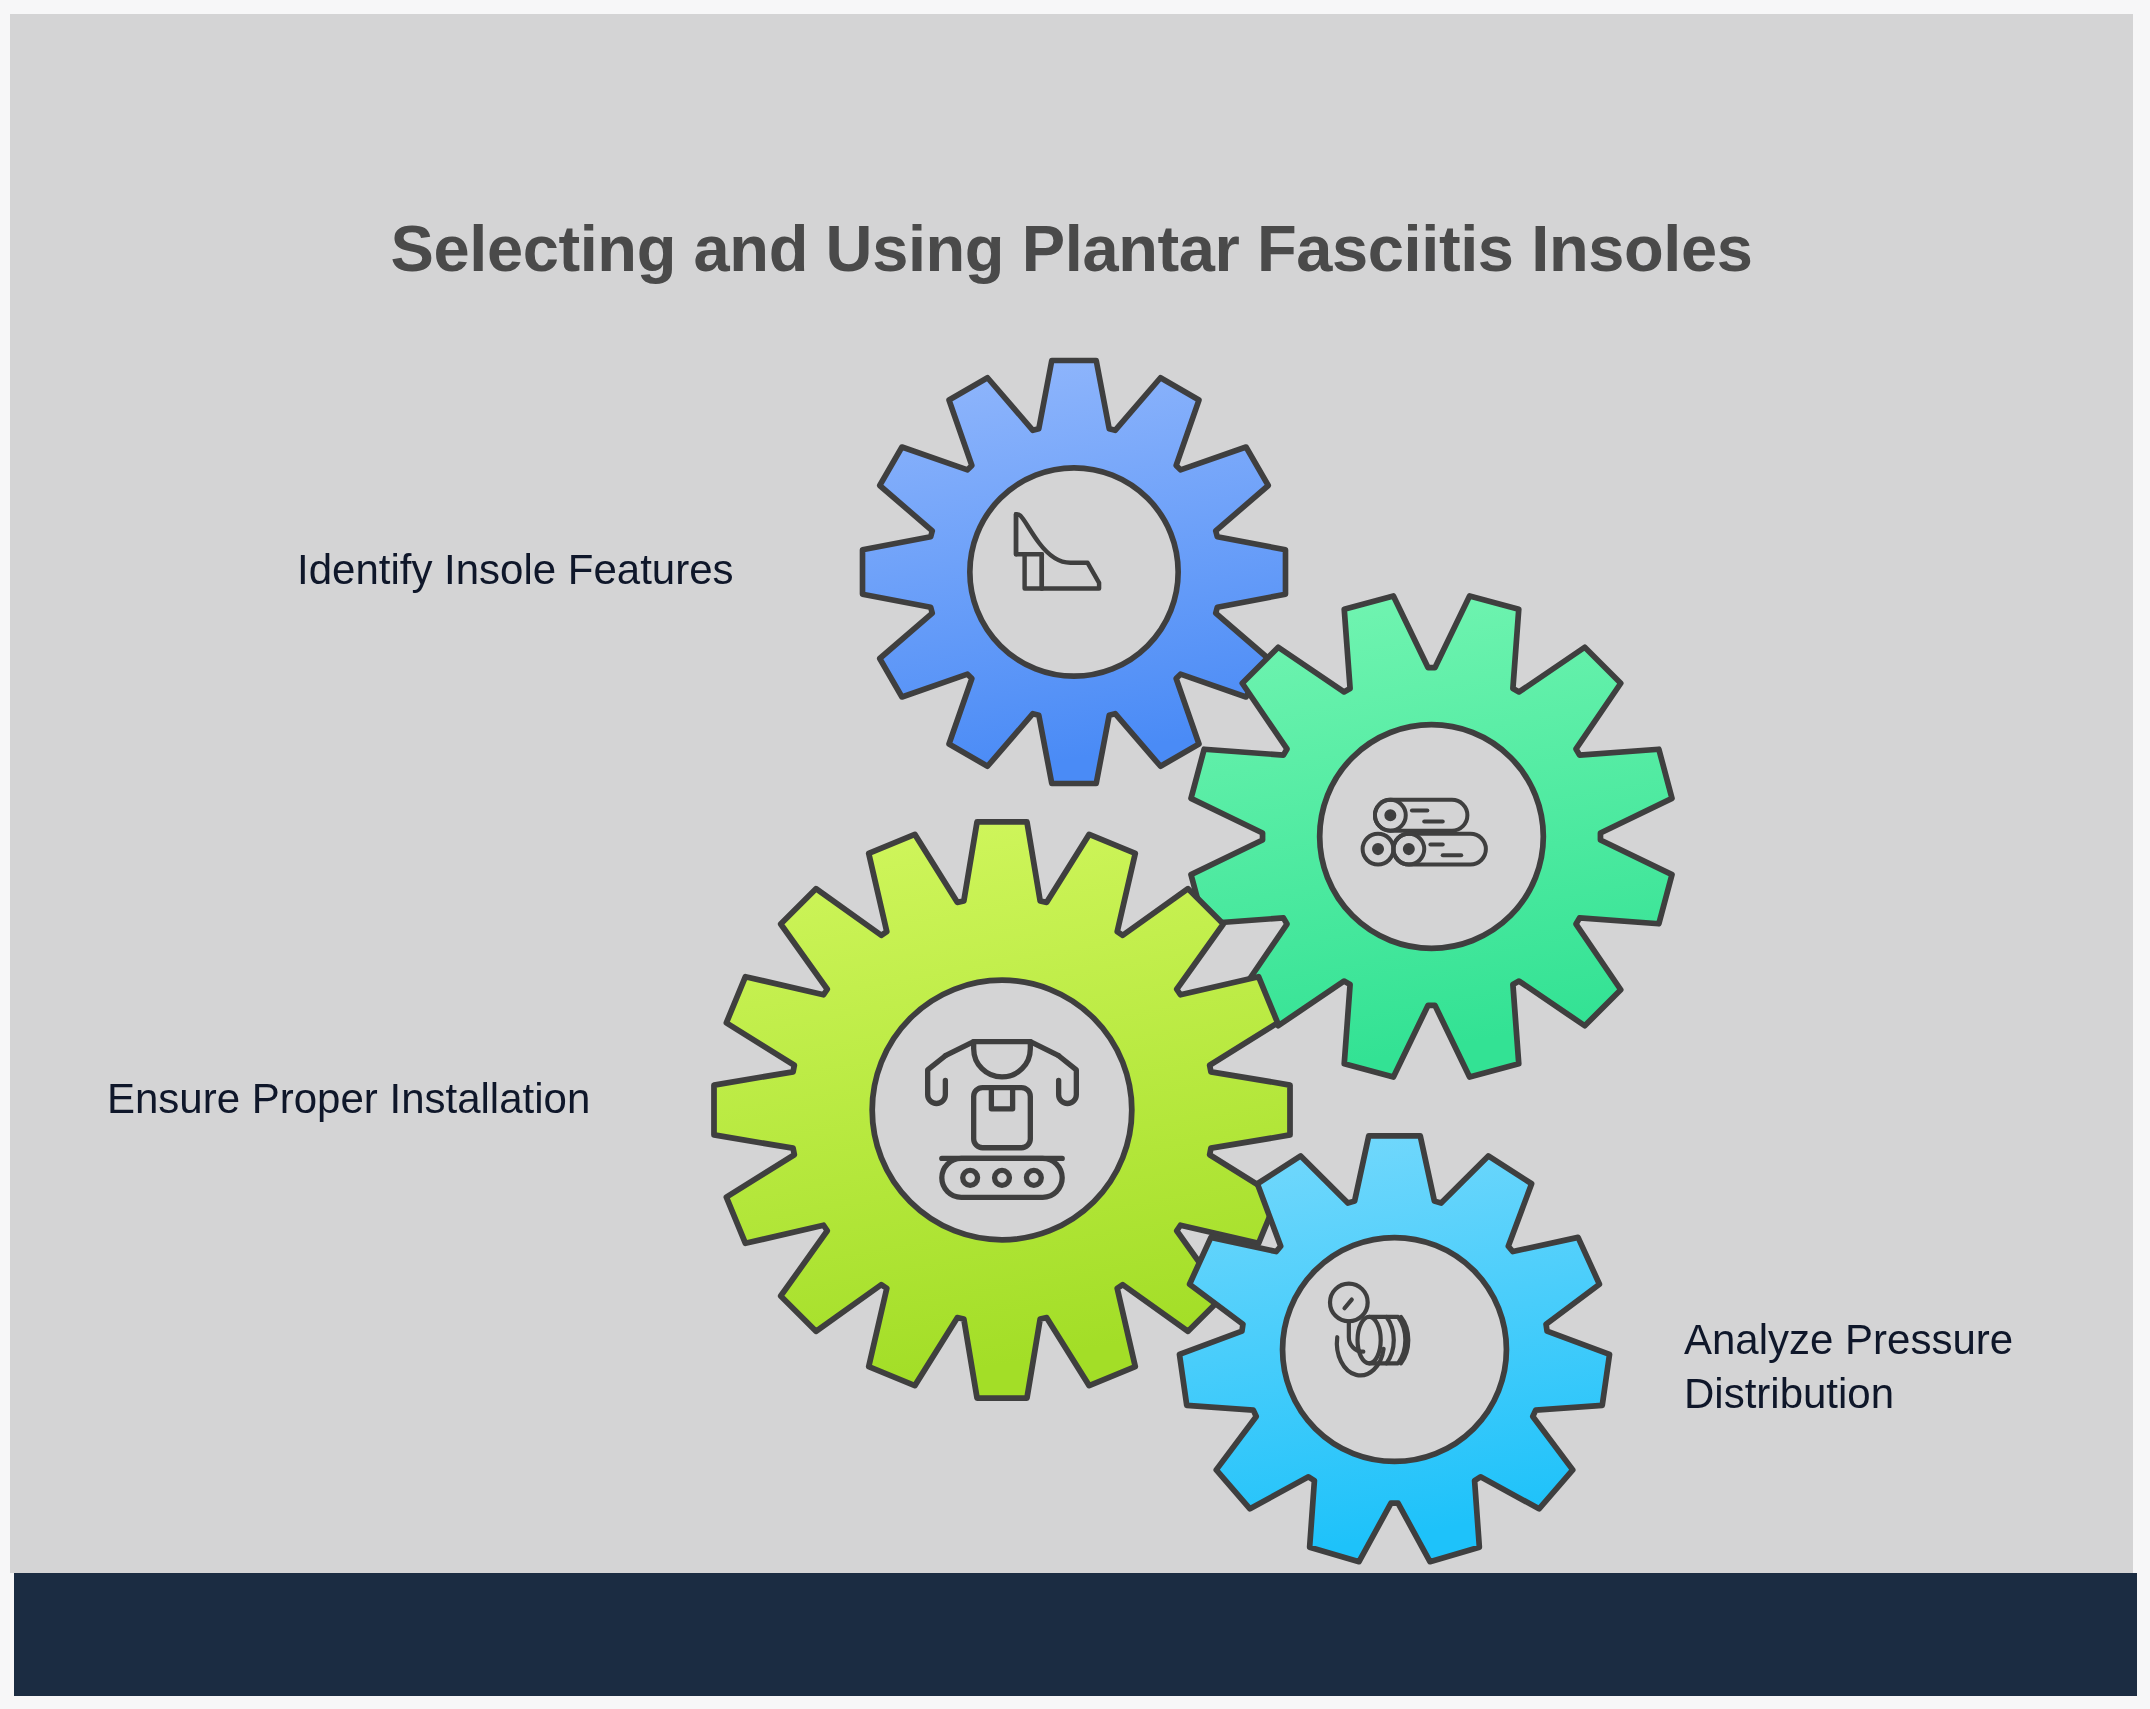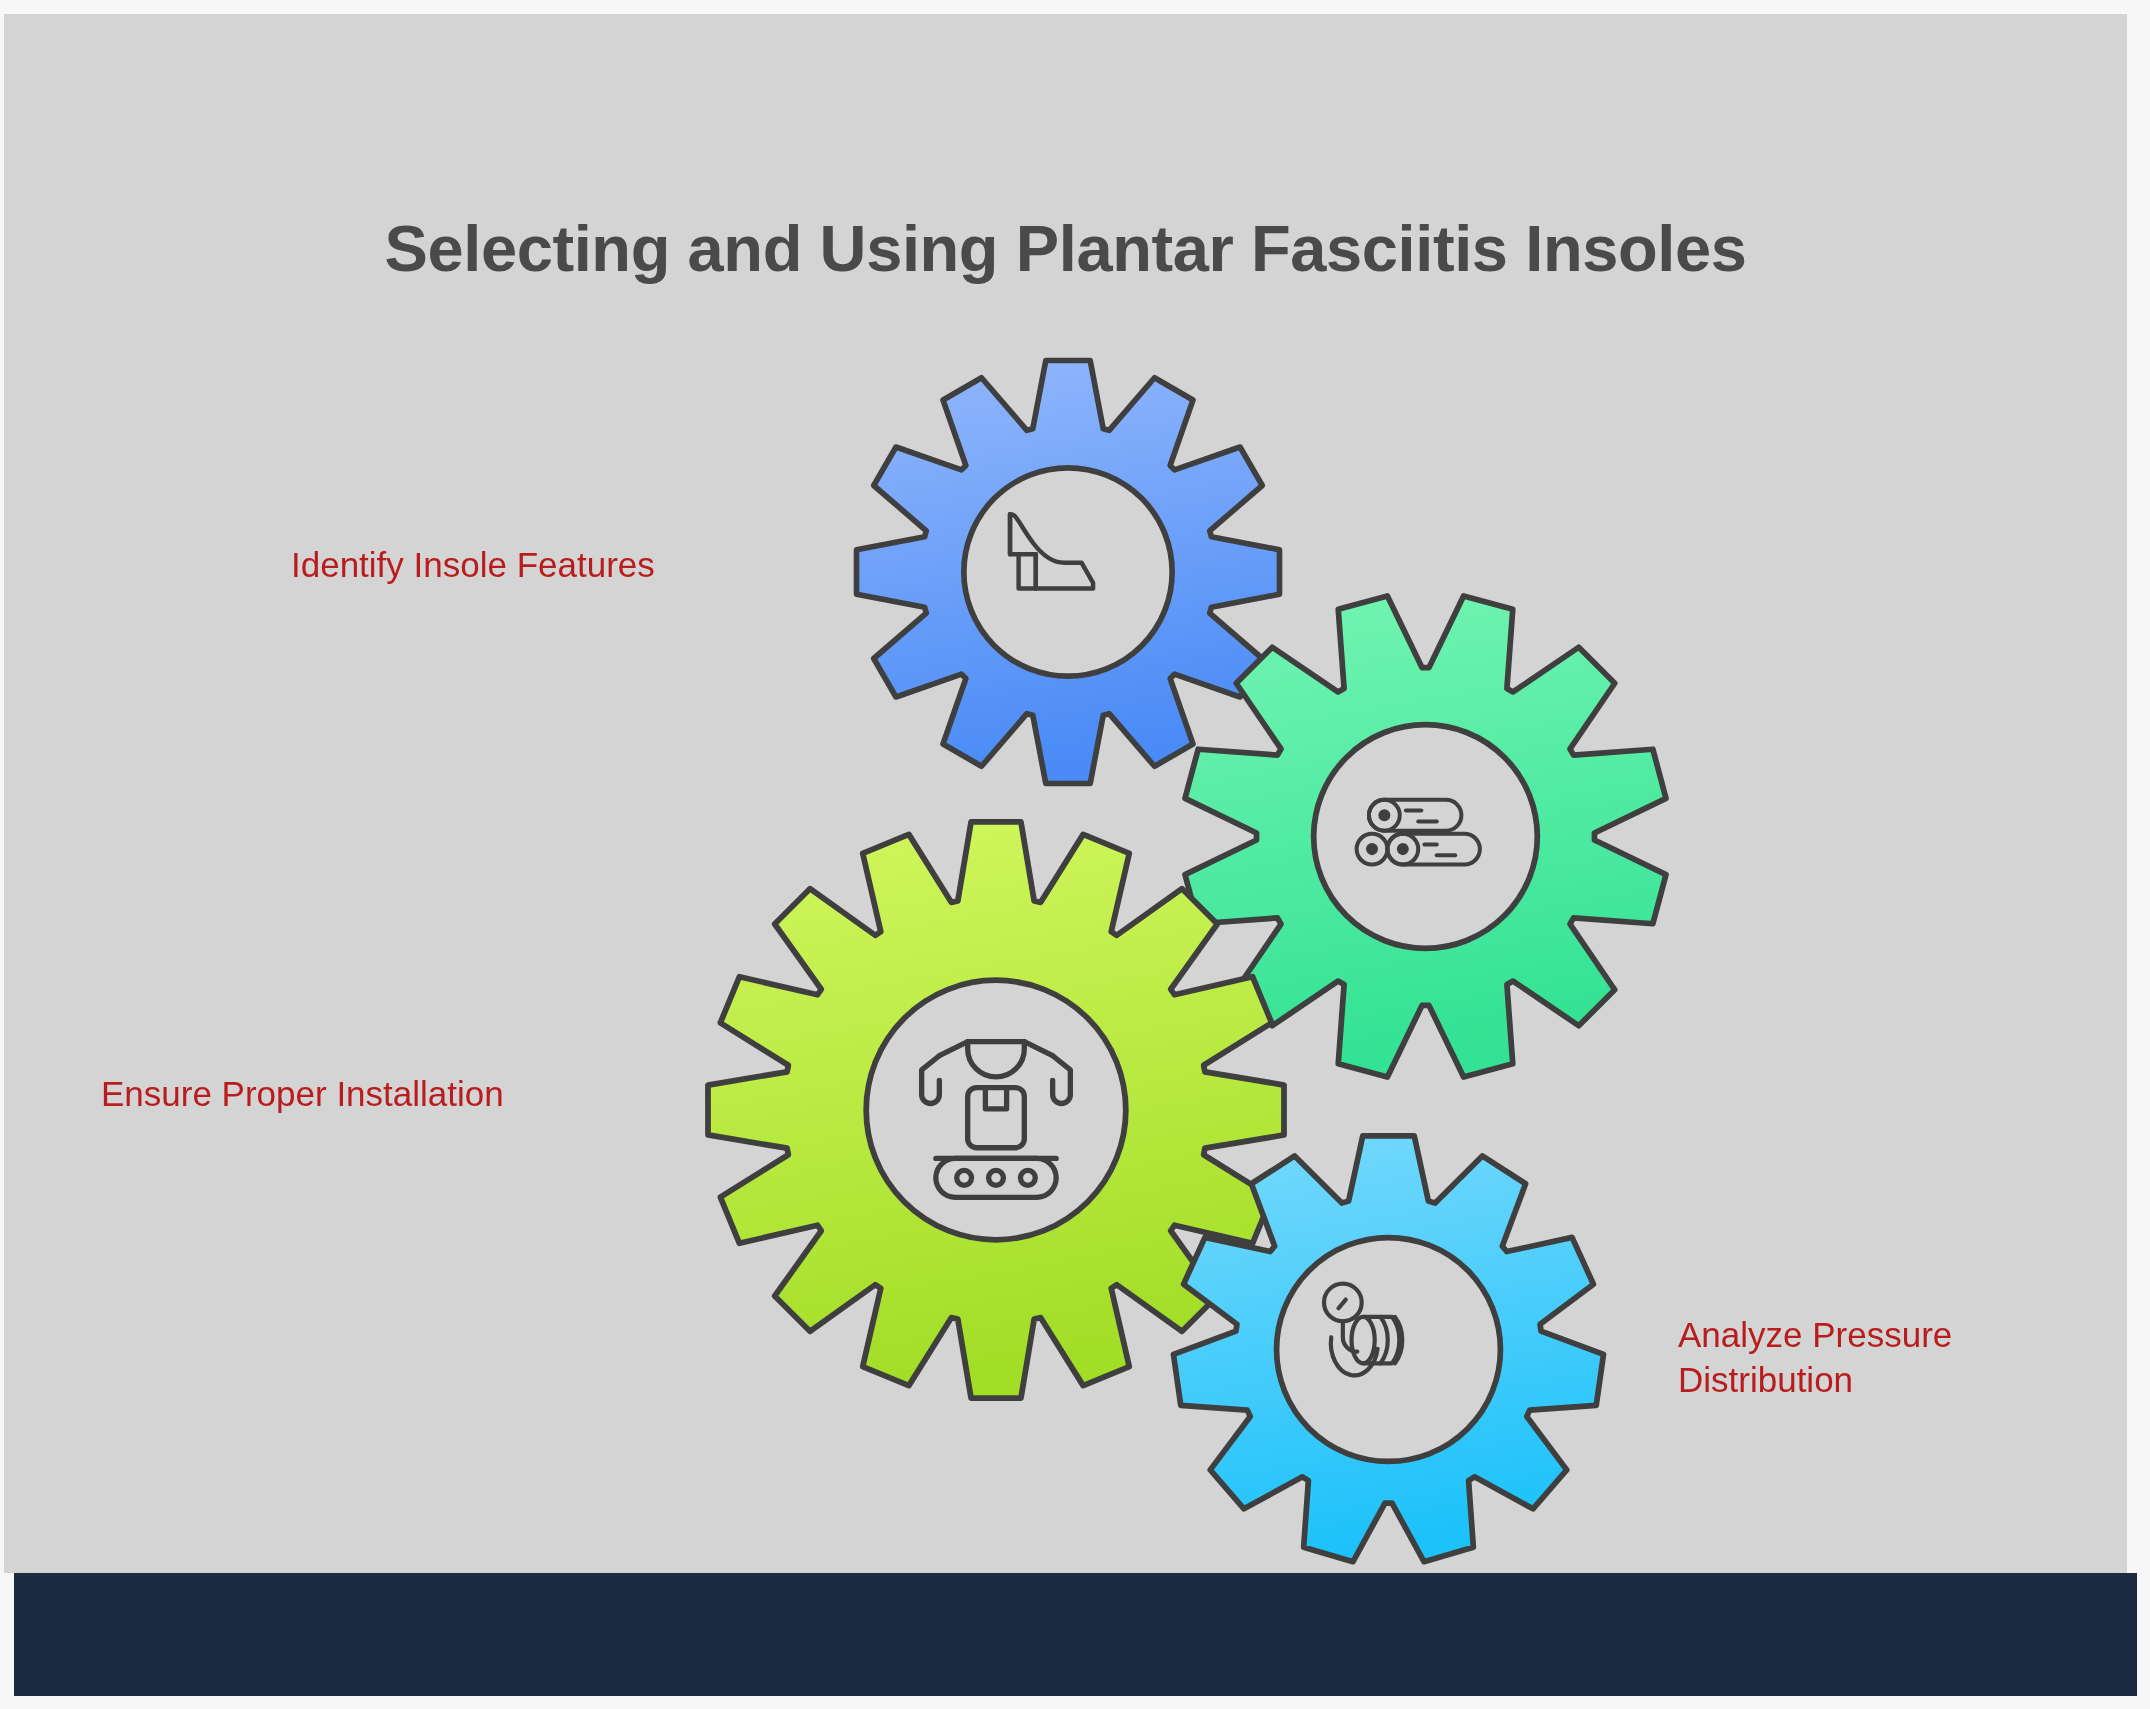--- a/index.html
+++ b/index.html
@@ -10,21 +10,21 @@
   #canvas {
     position: relative;
     width: 2151px;
     height: 1710px;
     background: #f7f7f8;
     overflow: hidden;
     font-family: "Liberation Sans", sans-serif;
   }
   #stage {
     position: absolute;
-    left: 4px;
+    left: 10px;
     top: 14px;
     width: 2123px;
     height: 1559px;
     background: #d4d4d5;
   }
   #footer-bar {
     position: absolute;
     left: 14px;
     top: 1573px;
     width: 2123px;
@@ -45,22 +45,22 @@
   }
   .gear-wrap {
     position: absolute;
   }
   .gear-wrap svg {
     display: block;
     overflow: visible;
   }
   .label {
     position: absolute;
-    color: #b91c1c;
-    font-size: 35px;
+    color: #0f172a;
+    font-size: 42px;
     line-height: 1.28;
     font-weight: 400;
     white-space: pre-line;
   }
   #label-0 { left: 287px; top: 529px; text-align: left; }
   #label-1 { left: 1760px; top: 776px; text-align: left; }
   #label-2 { left: 97px; top: 1058px; text-align: left; }
   #label-3 { left: 1674px; top: 1299px; text-align: left; }
 </style>
 </head>

